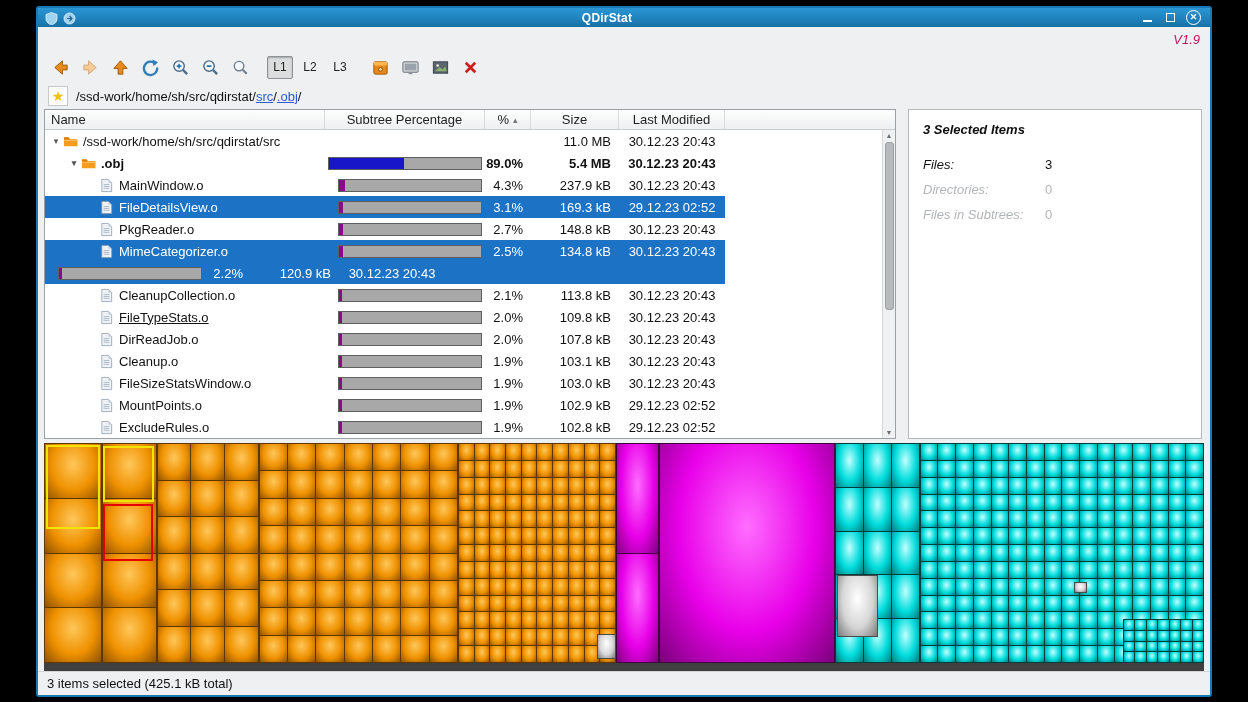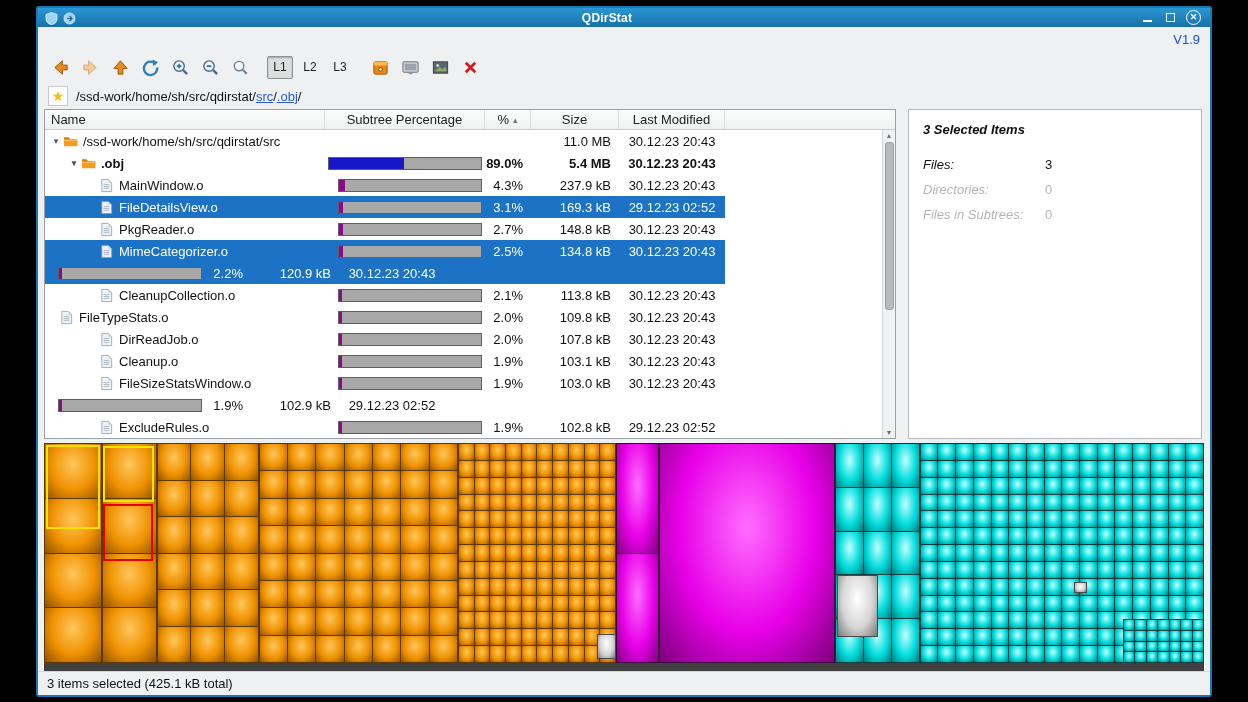--- a/index.html
+++ b/index.html
@@ -19,21 +19,21 @@
   .tb-right { display:flex; gap:9px; padding:0 9px; align-items:center; }
   .wb { width:14px; height:14px; display:flex; align-items:center; justify-content:center; color:#fff; cursor:default; }
   .wb-min i { display:block; width:9px; border-bottom:2px solid #fff; margin-top:6px; }
   .wb-max i { display:block; width:9px; height:9px; border:1.5px solid #fff; }
   .wb-close { width:15px; height:15px; border:1px solid #fff; border-radius:50%; font-size:9px; line-height:1; font-weight:bold; }
 
   
   .menubar { flex:0 0 24px; display:flex; align-items:center; padding:0 10px;
              font-size:13px; color:#1a1a1a; background:#eff0f1; }
   .menu-item { padding:3px 8px; }
-  .menu-version { margin-left:auto; font-size:13px; color:#1d4ed8; }
+  .menu-version { margin-left:auto; font-size:13px; color:#be185d;font-style:italic; }
 
   
   .toolbar { flex:0 0 32px; display:flex; align-items:center; padding:0 8px; gap:2px; background:#eff0f1; }
   .tool-btn { width:28px; height:26px; display:flex; align-items:center; justify-content:center;
               border:1px solid transparent; border-radius:3px; background:transparent; }
   .tool-btn svg { width:19px; height:19px; }
   .tool-sep { width:8px; }
   .lbtn { width:26px; height:23px; font-size:12px; color:#222; background:transparent;
           border:1px solid transparent; border-radius:2px; margin:0 1px; font-family:inherit; }
   .lbtn.pressed { background:#dcdddd; border:1px solid #8d9296; box-shadow:inset 0 1px 2px rgba(0,0,0,.25); }
@@ -382,21 +382,21 @@
               <div class="cell col-bar">
                 <div class="bar-track" style="margin-left: 10px;">
                   <div class="bar-fill" style="width: 2.1%; background: rgb(138, 10, 138);"></div>
                 </div>
               </div>
               <div class="cell col-pct">2.1%</div>
               <div class="cell col-size">113.8 kB</div>
               <div class="cell col-mod">30.12.23 20:43</div>
             </div>
             <div class="trow">
-              <div class="cell col-name" style="">
+              <div class="cell col-name" style="padding-left: 40px; text-decoration: underline;">
                 <span class="expander"></span>
                 <span class="ficon">
                   <svg viewBox="0 0 16 16">
                     <path d="M3 1.5 h7 l3.5 3.5 v9.5 H3z" fill="#eef2f7" stroke="#8898a8" stroke-width="0.8"></path>
                     <path d="M10 1.5 l3.5 3.5 H10z" fill="#c4d0dc"></path>
                     <path d="M5 7 h6 M5 9 h6 M5 11 h6" stroke="#9aaaba" stroke-width="0.8" fill="none"></path>
                   </svg>
                 </span>
                 <span>FileTypeStats.o</span>
               </div>
@@ -466,20 +466,31 @@
               <div class="cell col-bar">
                 <div class="bar-track" style="margin-left: 10px;">
                   <div class="bar-fill" style="width: 1.9%; background: rgb(138, 10, 138);"></div>
                 </div>
               </div>
               <div class="cell col-pct">1.9%</div>
               <div class="cell col-size">103.0 kB</div>
               <div class="cell col-mod">30.12.23 20:43</div>
             </div>
             <div class="trow">
+              <div class="cell col-name" style="padding-left: 40px;">
+                <span class="expander"></span>
+                <span class="ficon">
+                  <svg viewBox="0 0 16 16">
+                    <path d="M3 1.5 h7 l3.5 3.5 v9.5 H3z" fill="#eef2f7" stroke="#8898a8" stroke-width="0.8"></path>
+                    <path d="M10 1.5 l3.5 3.5 H10z" fill="#c4d0dc"></path>
+                    <path d="M5 7 h6 M5 9 h6 M5 11 h6" stroke="#9aaaba" stroke-width="0.8" fill="none"></path>
+                  </svg>
+                </span>
+                <span>MountPoints.o</span>
+              </div>
               <div class="cell col-bar">
                 <div class="bar-track" style="margin-left: 10px;">
                   <div class="bar-fill" style="width: 1.9%; background: rgb(138, 10, 138);"></div>
                 </div>
               </div>
               <div class="cell col-pct">1.9%</div>
               <div class="cell col-size">102.9 kB</div>
               <div class="cell col-mod">29.12.23 02:52</div>
             </div>
             <div class="trow">

